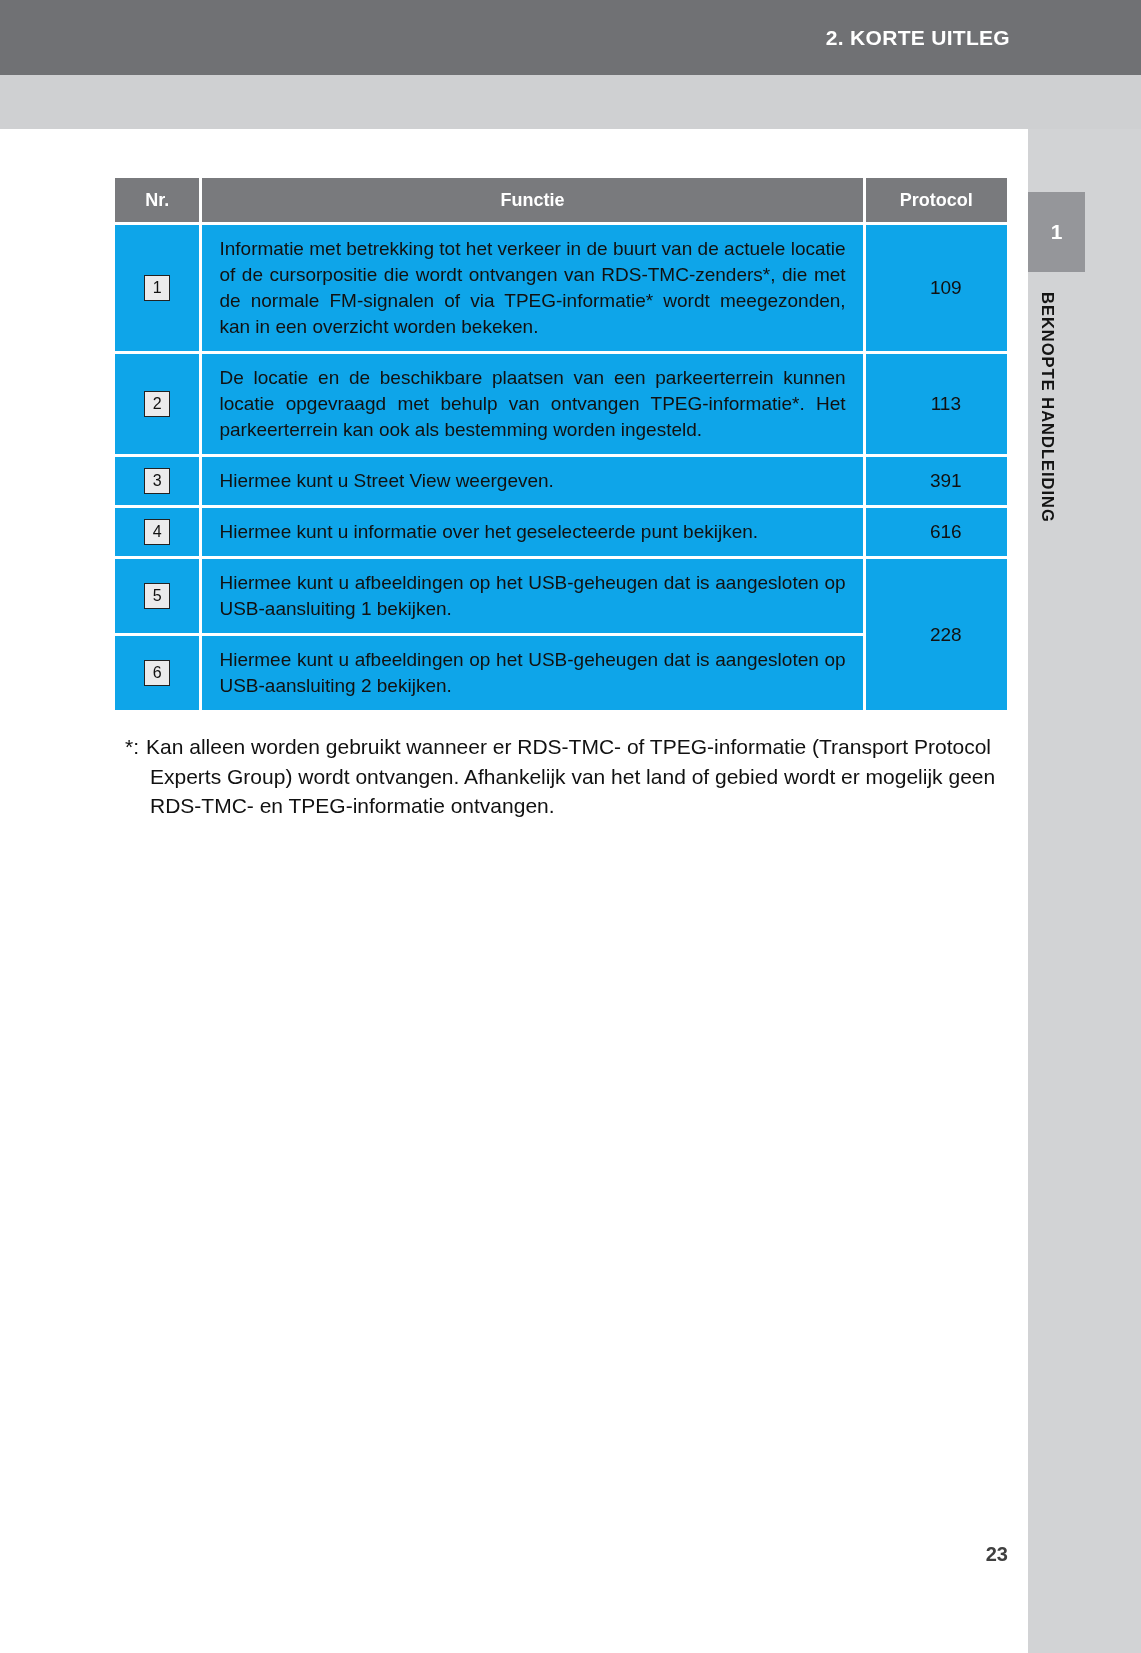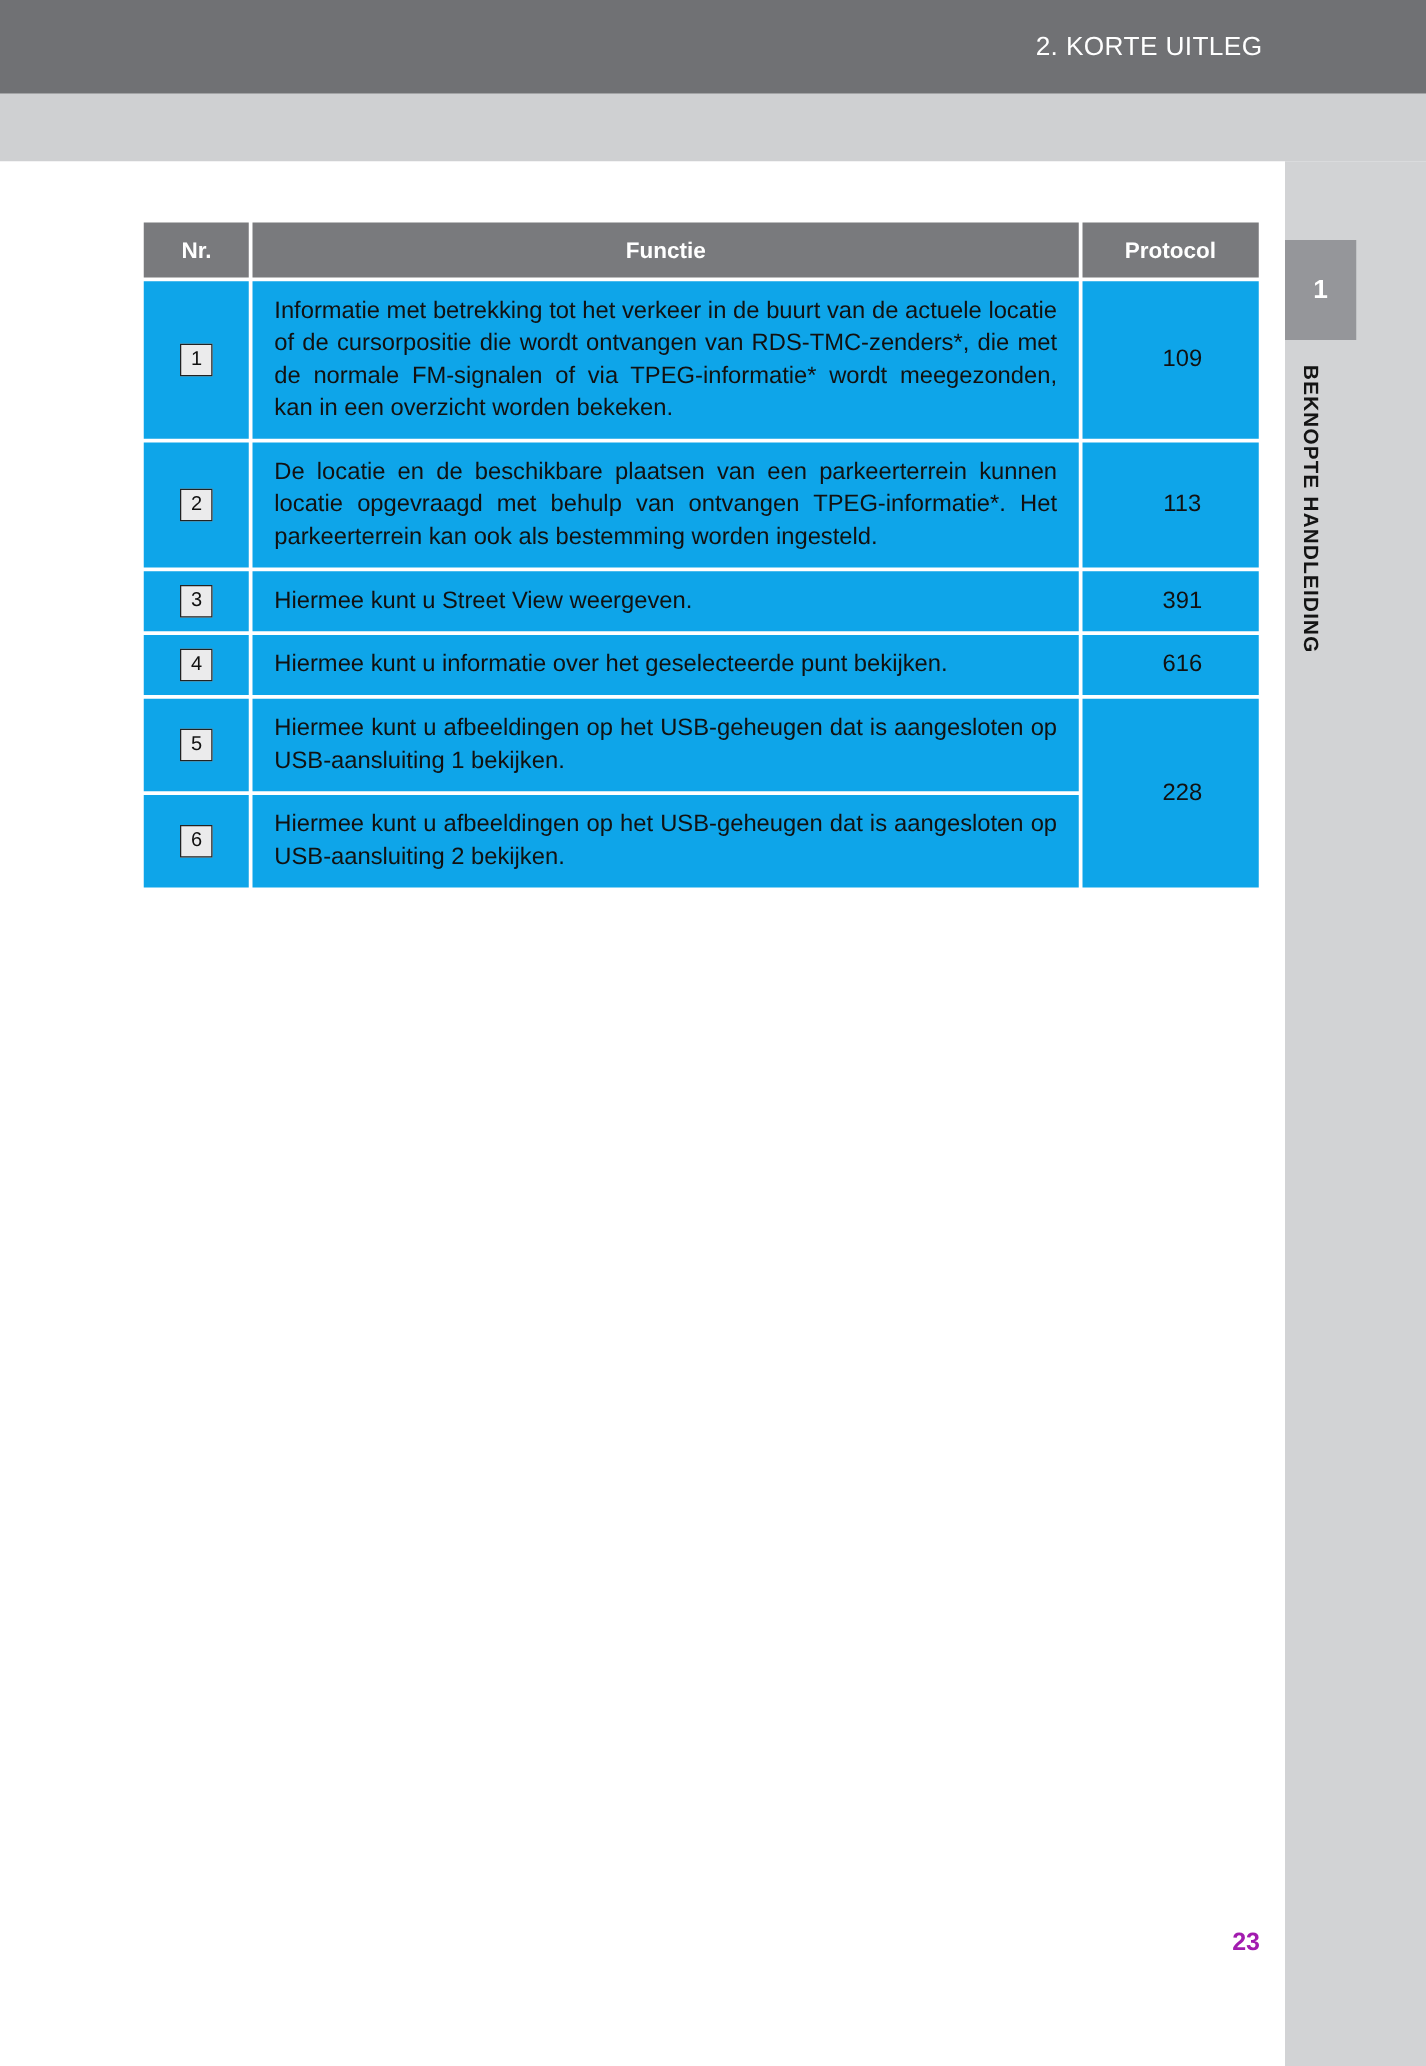--- a/index.html
+++ b/index.html
@@ -15,21 +15,21 @@
 
   
   .topbar {
     position:absolute; top:0; left:0;
     width:100%; height:75px;
     background:#707174;
     display:flex; align-items:center; justify-content:flex-end;
     padding-right:131px;
   }
   .topbar-title {
-    color:#ffffff; font-size:21px; font-weight:normal; letter-spacing:0.3px;
+    color:#ffffff; font-size:21px; font-weight:bold; letter-spacing:0.3px;
   }
 
   
   .band {
     position:absolute; top:75px; left:0;
     width:100%; height:54px;
     background:#cfd0d2;
   }
 
   
@@ -112,21 +112,21 @@
     padding-left:25px;
     text-indent:-25px;
   }
   .footnote .marker { padding-right:7px; }
 
   
   .page-number {
     position:absolute;
     top:1543px; right:133px;
     font-size:20px; font-weight:bold;
-    color:#a21caf;
+    color:#404040;
   }
 </style>
 </head>
 <body>
 
 <div class="page">
 
   <div class="topbar">
     <span class="topbar-title">2. KORTE UITLEG</span>
   </div>
@@ -205,18 +205,21 @@
           <td class="nr-cell">
             <span class="nr-box">
               <span>6</span>
             </span>
           </td>
           <td class="fn-cell">Hiermee kunt u afbeeldingen op het USB-geheugen dat is aangesloten op USB-aansluiting 2 bekijken.</td>
         </tr>
       </tbody>
     </table>
 
+    <div class="footnote">
+      <span class="marker">*:</span><span>Kan alleen worden gebruikt wanneer er RDS-TMC- of TPEG-informatie (Transport Protocol Experts Group) wordt ontvangen. Afhankelijk van het land of gebied wordt er mogelijk geen RDS-TMC- en TPEG-informatie ontvangen.</span>
+    </div>
 
   </div>
 
   <div class="page-number">23</div>
 
 </div>
 
 </body></html>

